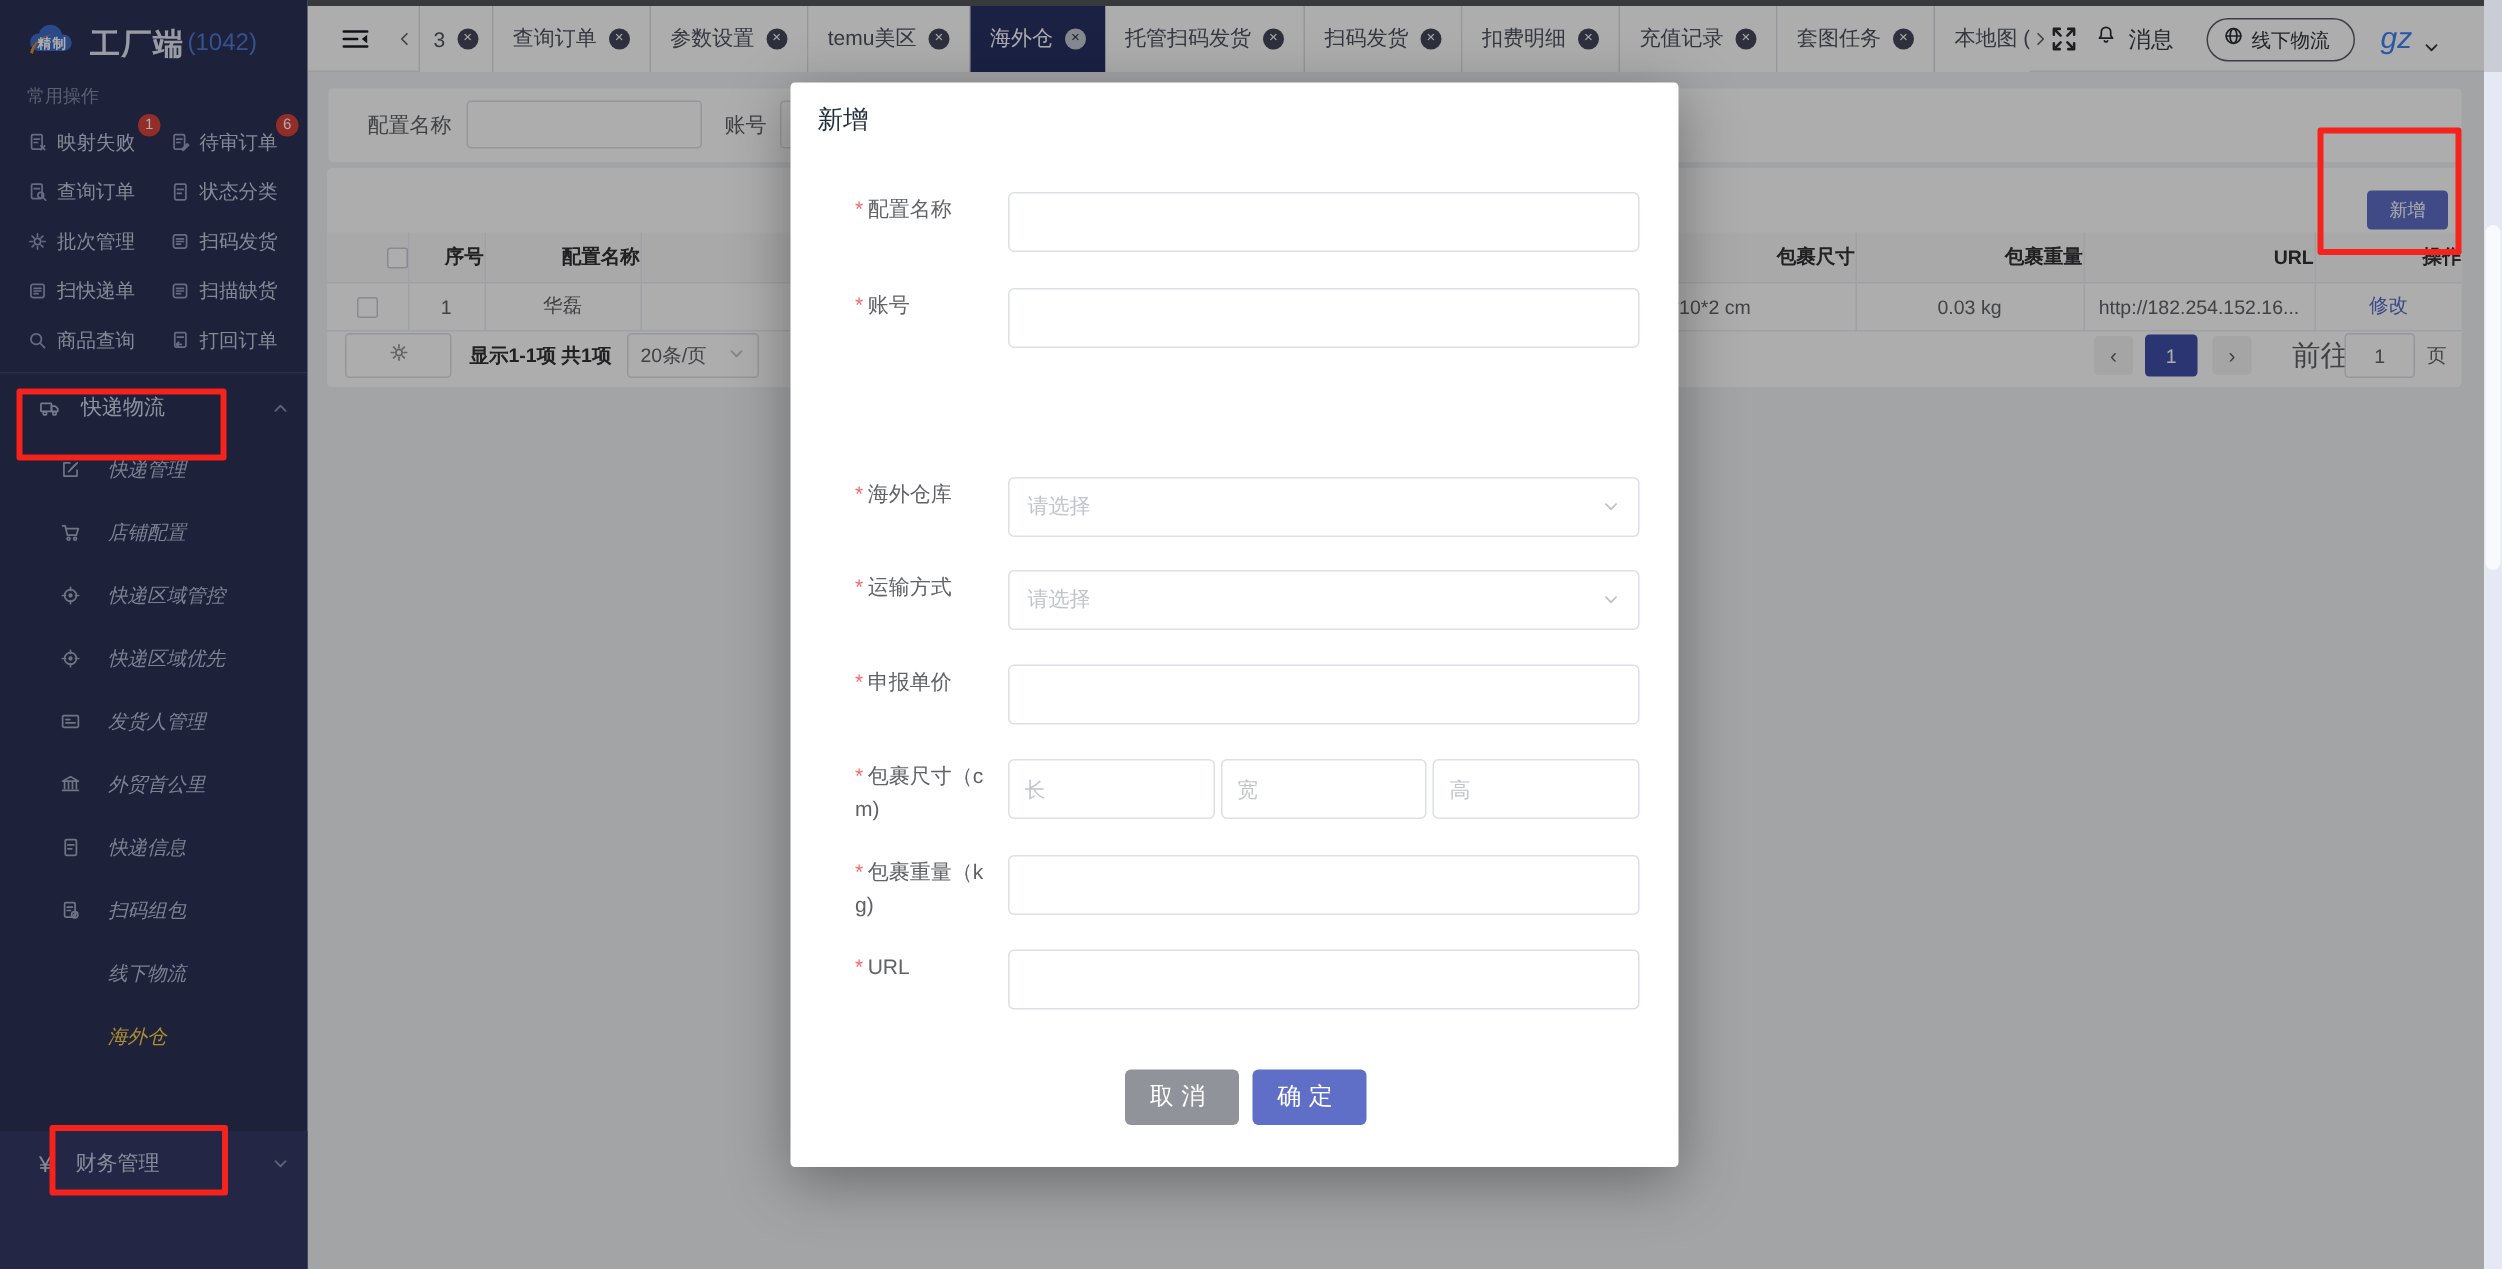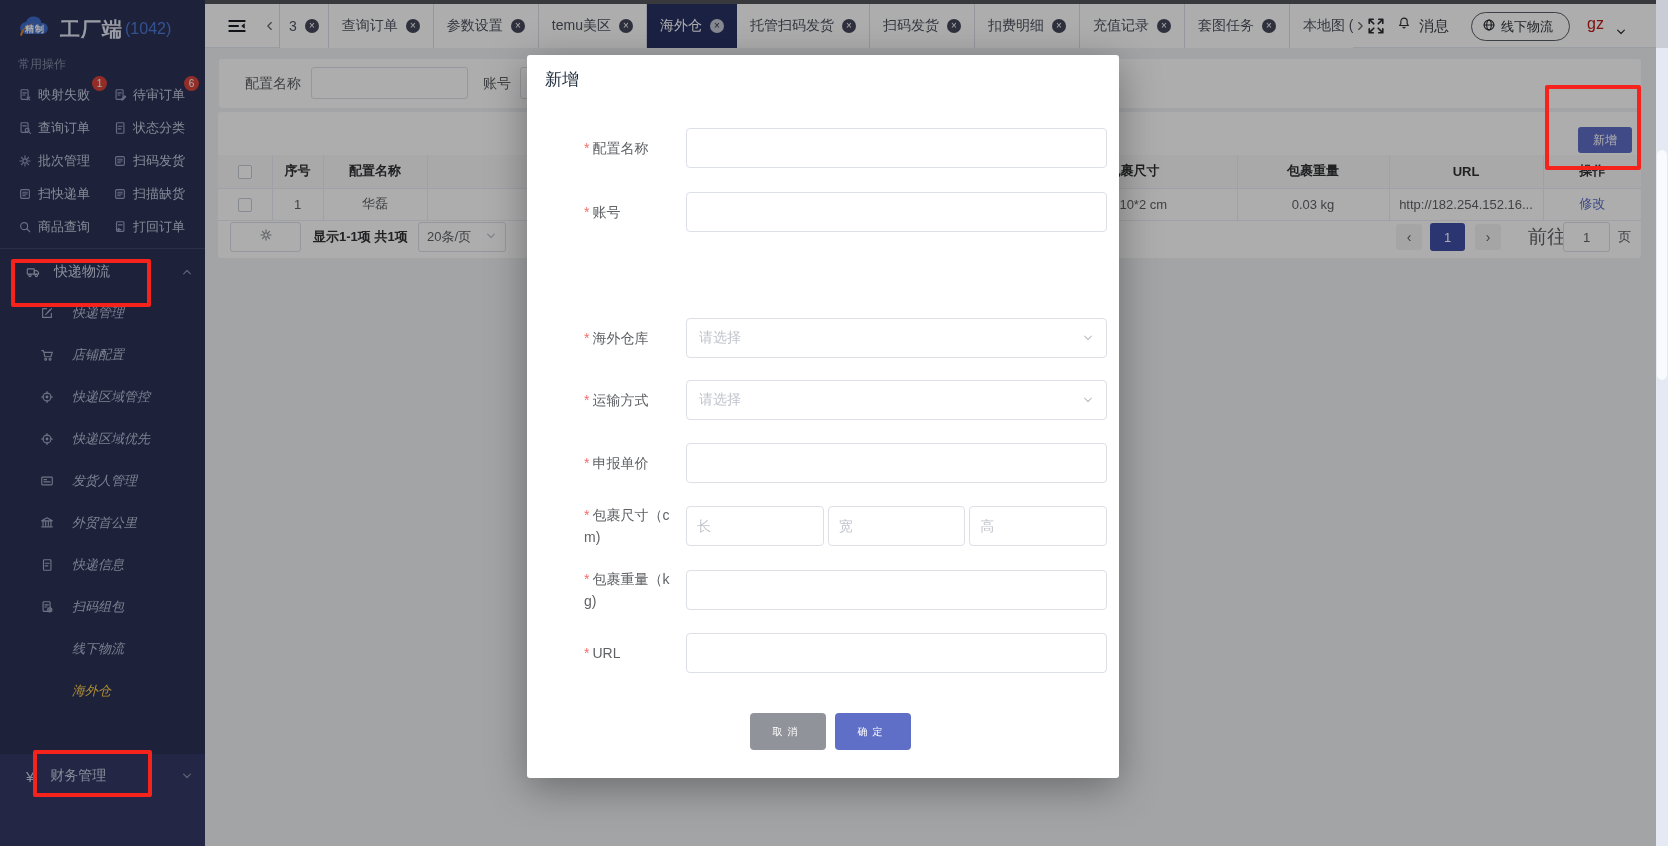--- a/index.html
+++ b/index.html
@@ -48,34 +48,34 @@
   .tab-close{width:14px;height:14px;border-radius:50%;background:#45485a;color:#fff;font-size:10px;line-height:13px;
              text-align:center;margin-left:8px;flex:none;cursor:pointer;}
   .tab.active .tab-close{background:#c8cad4;color:#2b2f45;}
   #tabs-scroll-right{position:absolute;left:1148px;top:15px;color:#606266;cursor:pointer;display:inline-flex;}
   #fullscreen-btn{position:absolute;left:1162px;top:13px;color:#2b2d33;cursor:pointer;display:inline-flex;}
   #bell-btn{position:absolute;left:1192px;top:12px;color:#2b2d33;cursor:pointer;display:inline-flex;}
   #messages-label{position:absolute;left:1214px;top:13px;font-size:15px;color:#3a3d45;cursor:pointer;}
   #lang-pill{position:absolute;left:1266px;top:8px;height:29px;border:1px solid #5a5d66;border-radius:15px;display:flex;
              align-items:center;padding:0 10px;cursor:pointer;color:#2b2d33;}
   #lang-pill .lbl{font-size:13px;margin:0 6px 0 5px;color:#303339;}
-  #user-name{position:absolute;left:1382px;top:11px;font-size:16px;color:#b91c1c;cursor:pointer;}
+  #user-name{position:absolute;left:1382px;top:11px;font-size:20px;color:#3b82f6;cursor:pointer;font-style:italic;}
   #user-caret{position:absolute;left:1410px;top:22px;color:#303339;display:inline-flex;cursor:pointer;}
 
   
   #content{position:absolute;left:205px;top:48px;width:1463px;height:798px;background:#f0f2f5;}
   .card{position:absolute;background:#fff;border-radius:3px;}
   #filter-card{left:14px;top:11px;width:1422px;height:49px;}
   .f-label{position:absolute;top:0;height:49px;display:flex;align-items:center;font-size:14px;color:#606266;}
   .f-input{position:absolute;top:8px;height:32px;border:1px solid #dcdfe6;border-radius:3px;background:#fff;font-size:13px;padding:0 8px;color:#303133;}
   #table-card{left:13px;top:64px;width:1423px;height:146px;}
   #add-btn{position:absolute;left:1360px;top:15px;width:54px;height:26px;background:#5f6ec6;color:#fff;font-size:12px;
            border:none;border-radius:3px;cursor:pointer;}
   #grid{position:absolute;left:0;top:43px;width:1423px;border-collapse:collapse;table-layout:fixed;}
-  #grid th{height:33px;background:#fafafa;font-size:13px;font-weight:600;color:#303133;text-align:center;
+  #grid th{height:33px;background:#fafafa;font-size:13px;font-weight:600;color:#303133;text-align:right;
            border-bottom:1px solid #ebeef5;border-right:1px solid #ebeef5;padding:0;}
   #grid td{height:32px;font-size:13px;color:#606266;text-align:center;border-bottom:1px solid #ebeef5;
            border-right:1px solid #ebeef5;padding:0;overflow:hidden;white-space:nowrap;}
   #grid th:last-child,#grid td:last-child{border-right:none;}
   .cbx{display:inline-block;width:14px;height:14px;border:1px solid #c8ccd4;border-radius:2px;background:#fff;vertical-align:middle;cursor:pointer;}
   .link{color:#5a6bc5;cursor:pointer;}
   
   #gear-box{position:absolute;left:12px;top:110px;width:71px;height:30px;border:1px solid #dcdfe6;border-radius:3px;
             display:flex;align-items:center;justify-content:center;color:#909399;cursor:pointer;background:#fff;}
   #summary{position:absolute;left:95px;top:110px;height:30px;display:flex;align-items:center;font-size:13px;color:#303133;font-weight:600;}
@@ -98,32 +98,32 @@
   #scrollbar .sb-top{position:absolute;left:0;top:0;width:12px;height:48px;background:#caccd6;}
   #scrollbar .sb-thumb{position:absolute;left:1px;top:150px;width:10px;height:230px;border-radius:5px;background:#f8fafd;}
   .anno{position:absolute;border:4px solid #f5231c;z-index:50;border-radius:2px;}
   #anno-group{left:11px;top:259px;width:140px;height:48px;}
   #anno-overseas{left:33px;top:750px;width:119px;height:47px;}
   #anno-add{left:1545px;top:85px;width:96px;height:85px;}
 
   #modal{position:absolute;left:527px;top:55px;width:592px;height:723px;background:#fff;border-radius:3px;z-index:60;
          box-shadow:0 10px 40px rgba(0,0,0,.35);}
   #modal-title{position:absolute;left:18px;top:13px;font-size:17px;color:#1f2d3d;}
-  .m-row{position:absolute;left:43px;width:523px;height:40px;display:flex;align-items:center;margin-left:14px;}
+  .m-row{position:absolute;left:43px;width:523px;height:40px;display:flex;}
   .m-label{width:94px;flex:none;font-size:14px;color:#606266;line-height:22px;word-break:break-all;margin-right:8px;}
   .req{color:#f56c6c;margin-right:3px;}
   .m-input{flex:1;height:40px;border:1px solid #dcdfe6;border-radius:4px;font-size:14px;padding:0 12px;color:#303133;background:#fff;}
   .m-select{flex:1;height:40px;border:1px solid #dcdfe6;border-radius:4px;display:flex;align-items:center;
             justify-content:space-between;padding:0 12px;cursor:pointer;background:#fff;}
   .placeholder{color:#c0c4cc;font-size:14px;}
   .m-select .icn{color:#c0c4cc;display:inline-flex;}
   .size-wrap{flex:1;display:flex;gap:4px;}
   .size-wrap input{width:33%;height:40px;border:1px solid #dcdfe6;border-radius:4px;font-size:14px;padding:0 10px;color:#303133;}
   .m-input::placeholder,.size-wrap input::placeholder{color:#c0c4cc;}
-  .m-btn{position:absolute;top:658px;width:76px;height:37px;border:none;border-radius:4px;color:#fff;font-size:10px;
+  .m-btn{position:absolute;top:658px;width:76px;height:37px;border:none;border-radius:4px;color:#fff;font-size:16px;
          letter-spacing:5px;padding-left:5px;cursor:pointer;}
   #btn-cancel{left:223px;background:#909399;}
   #btn-confirm{left:308px;background:#5f6ec6;}
 </style>
 </head>
 <body>
 
 <div id="stage">
 
   <div id="sidebar">

